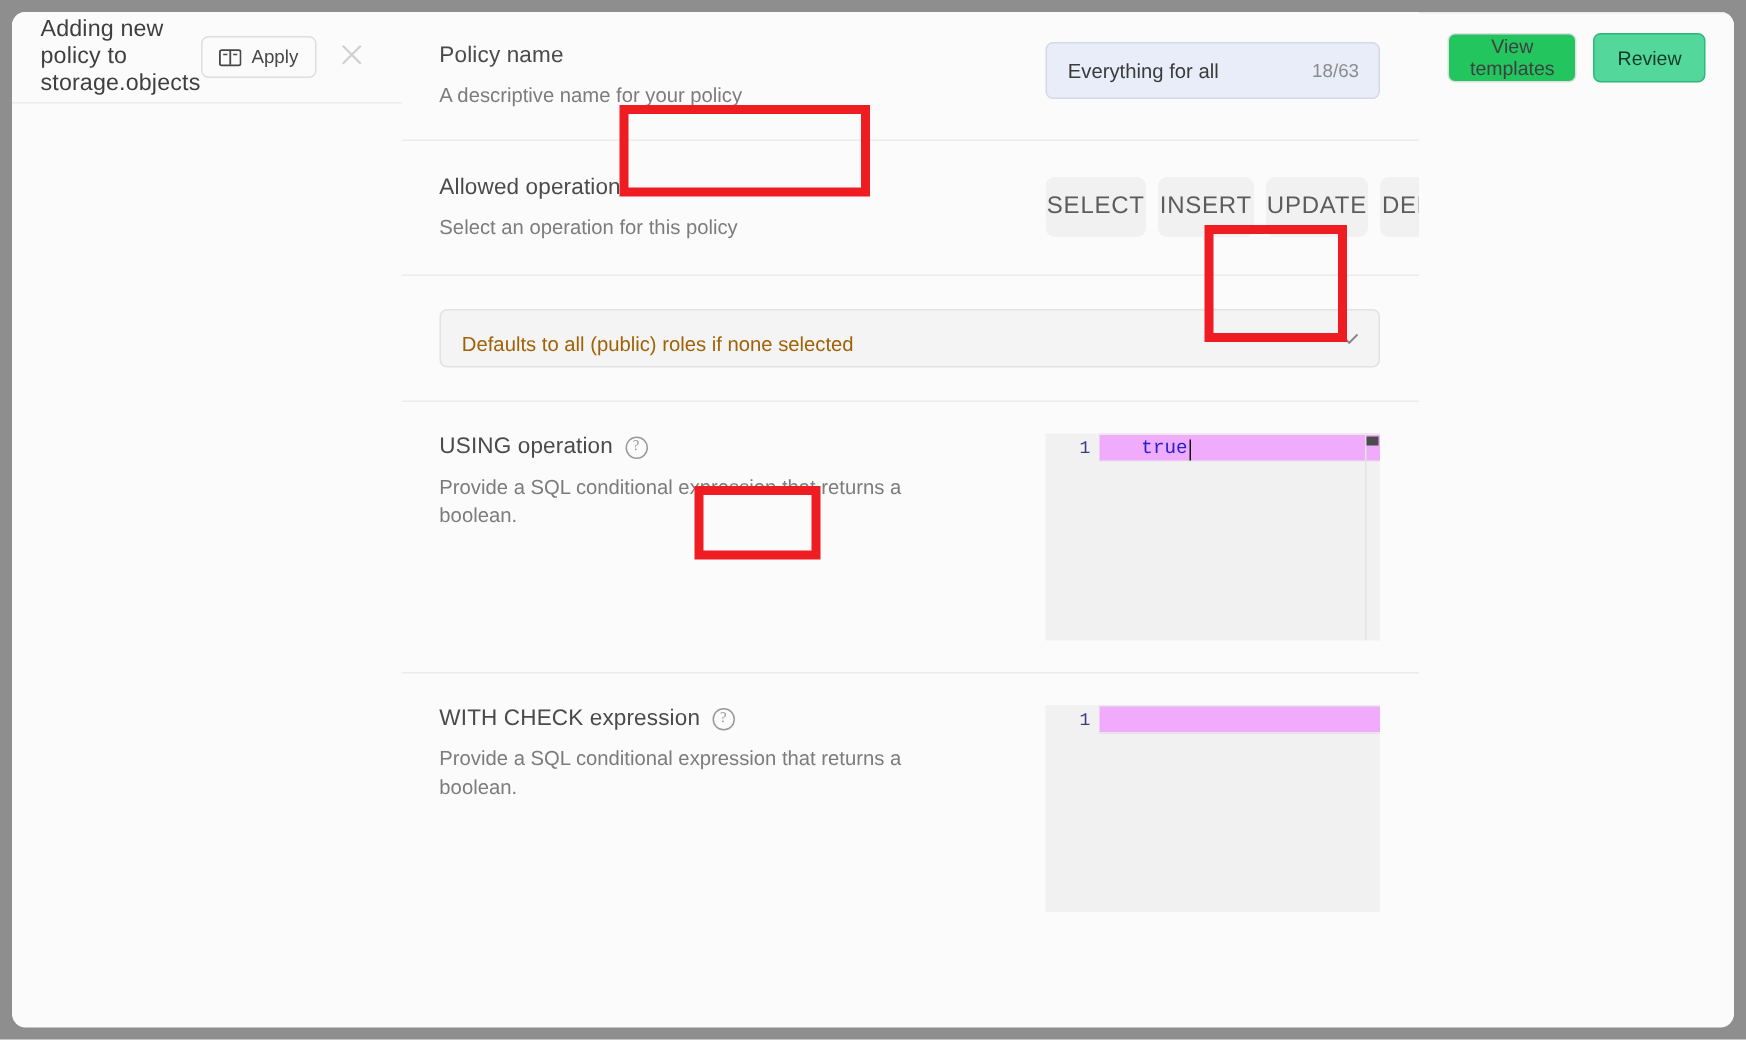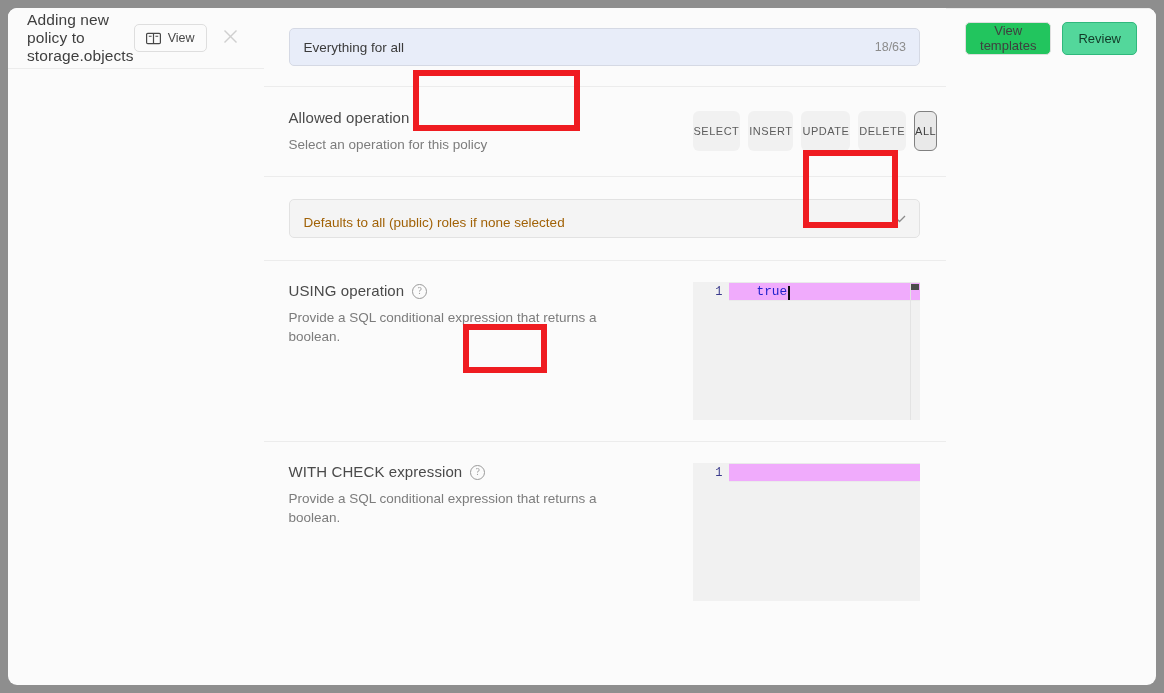--- a/index.html
+++ b/index.html
@@ -160,21 +160,21 @@
     padding-top: 2px;
   }
   .op-button {
     width: 85px;
     height: 40px;
     border-radius: 6px;
     border: 1px solid transparent;
     background: #f1f1f1;
     color: #5c5c5c;
     font-family: "Liberation Sans", sans-serif;
-    font-size: 11px;
+    font-size: 16px;
     letter-spacing: .5px;
     cursor: pointer;
   }
   .op-button.selected {
     background: #e9e9e9;
     border: 1px solid #808080;
     color: #3d3d3d;
   }
 
   
@@ -318,36 +318,40 @@
 
     <button id="docs-button">
       <span class="ic">
         <svg width="15" height="13" viewBox="0 0 15 13" fill="none">
           <rect x="0.6" y="1.4" width="13.8" height="10.2" rx="1.2" stroke="#474747" stroke-width="1.2"></rect>
           <line x1="7.5" y1="1.8" x2="7.5" y2="11.2" stroke="#474747" stroke-width="1.2"></line>
           <line x1="2.8" y1="4.3" x2="5.6" y2="4.3" stroke="#474747" stroke-width="1.1"></line>
           <line x1="9.4" y1="4.3" x2="12.2" y2="4.3" stroke="#474747" stroke-width="1.1"></line>
         </svg>
       </span>
-      <span>View</span>
+      <span>Apply</span>
     </button>
 
     <button id="close-button">
       <span>
         <svg width="15" height="15" viewBox="0 0 15 15">
           <line x1="1.5" y1="1.5" x2="13.5" y2="13.5" stroke="#cfcfcf" stroke-width="1.4"></line>
           <line x1="13.5" y1="1.5" x2="1.5" y2="13.5" stroke="#cfcfcf" stroke-width="1.4"></line>
         </svg>
       </span>
     </button>
   </div>
 
   <div id="form-body">
 
     <div class="row" id="row-policy-name">
+      <div class="row-labels">
+        <div class="row-title">Policy name</div>
+        <div class="row-desc">A descriptive name for your policy</div>
+      </div>
       <div class="row-control">
         <div id="policy-name-wrap">
           <input id="policy-name-input" type="text" value="Everything for all" style="">
           <span id="policy-name-counter">18/63</span>
         </div>
       </div>
     </div>
 
     <div class="row">
       <div class="row-labels">

